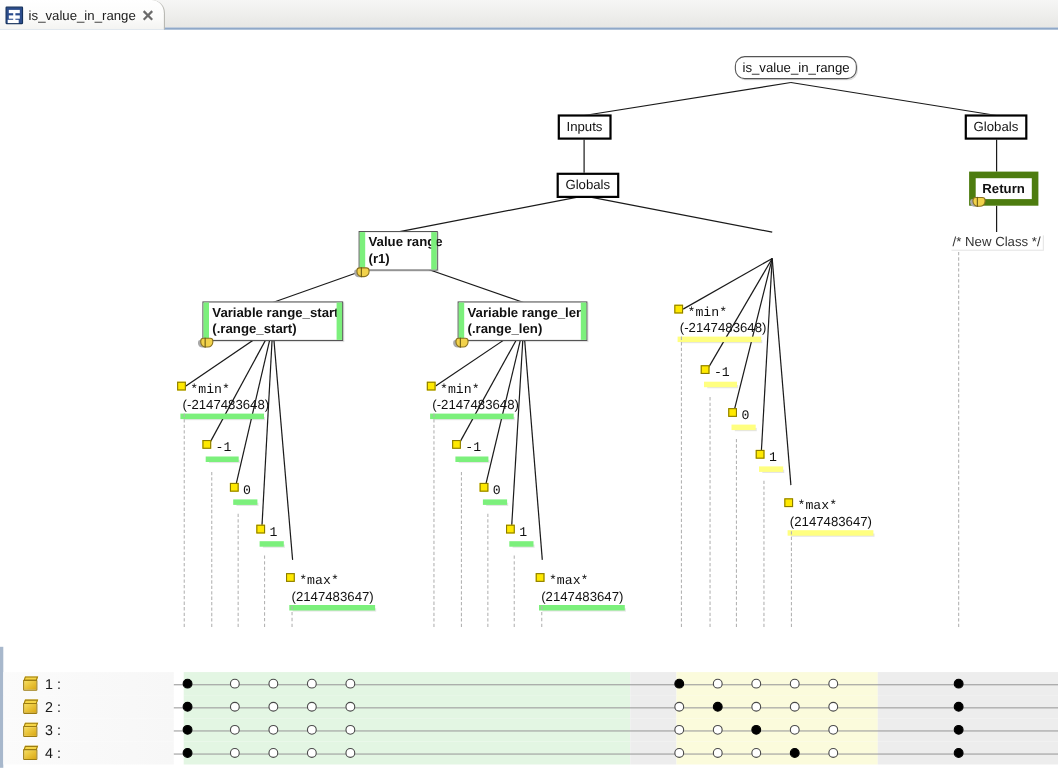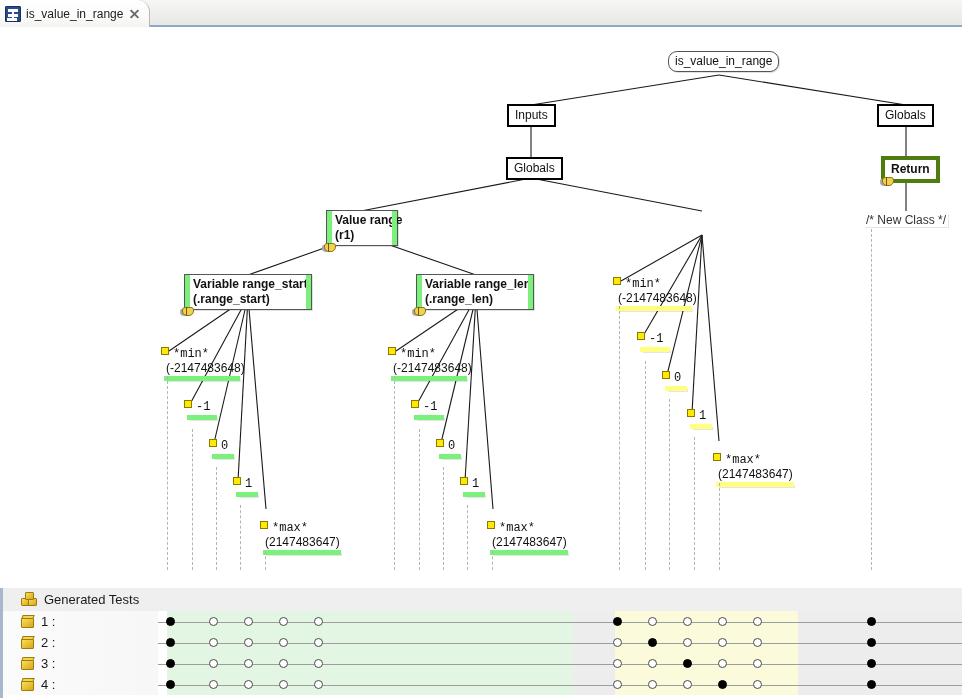--- a/index.html
+++ b/index.html
@@ -76,21 +76,21 @@
   }
   .node.rounded {
     border: 1px solid #555555;
     border-radius: 9px;
     box-shadow: 1px 1px 0 rgba(0,0,0,0.12);
   }
   .node.boxed {
     border: 2px solid #000000;
   }
   .node.thin {
-    border: 4px solid #4d7c0f;
+    border: 6px solid #4d7c0f;
     font-weight: bold;
   }
   .node.barred {
     border: 1px solid #555555;
     font-weight: bold;
     padding: 2px 8px;
     box-shadow: 1px 1px 0 rgba(0,0,0,0.12);
   }
   .node.barred::before, .node.barred::after {
     content: ""; position: absolute; top: 0; bottom: 0; width: 5px;
@@ -411,30 +411,20 @@
   <div class="guide" style="left:645px; top:332px; height:209px;"></div>
   <div class="guide" style="left:669px; top:370px; height:171px;"></div>
   <div class="guide" style="left:694px; top:408px; height:133px;"></div>
   <div class="guide" style="left:719px; top:454px; height:87px;"></div>
 
   <div class="guide" style="left:871px; top:200px; height:341px;"></div>
 </div>
 
 <div id="testpanel">
   <div id="tt-body">
-      <div class="tt-row head" style="top: 0px;">
-        <div class="labelcell">
-          <span class="cubes3">
-            <span class="c c1"></span>
-            <span class="c c2"></span>
-            <span class="c c3"></span>
-          </span>
-          <span>Generated Tests</span>
-        </div>
-      </div>
       <div class="tt-row" style="top: 23px;">
         <div class="labelcell">
           <span class="cube">
             <span class="top"></span>
             <span class="face"></span>
           </span>
           <span>1 :</span>
         </div>
         <div class="tt-track">
           <div class="band green" style="left: 9px; width: 406px;"></div>

